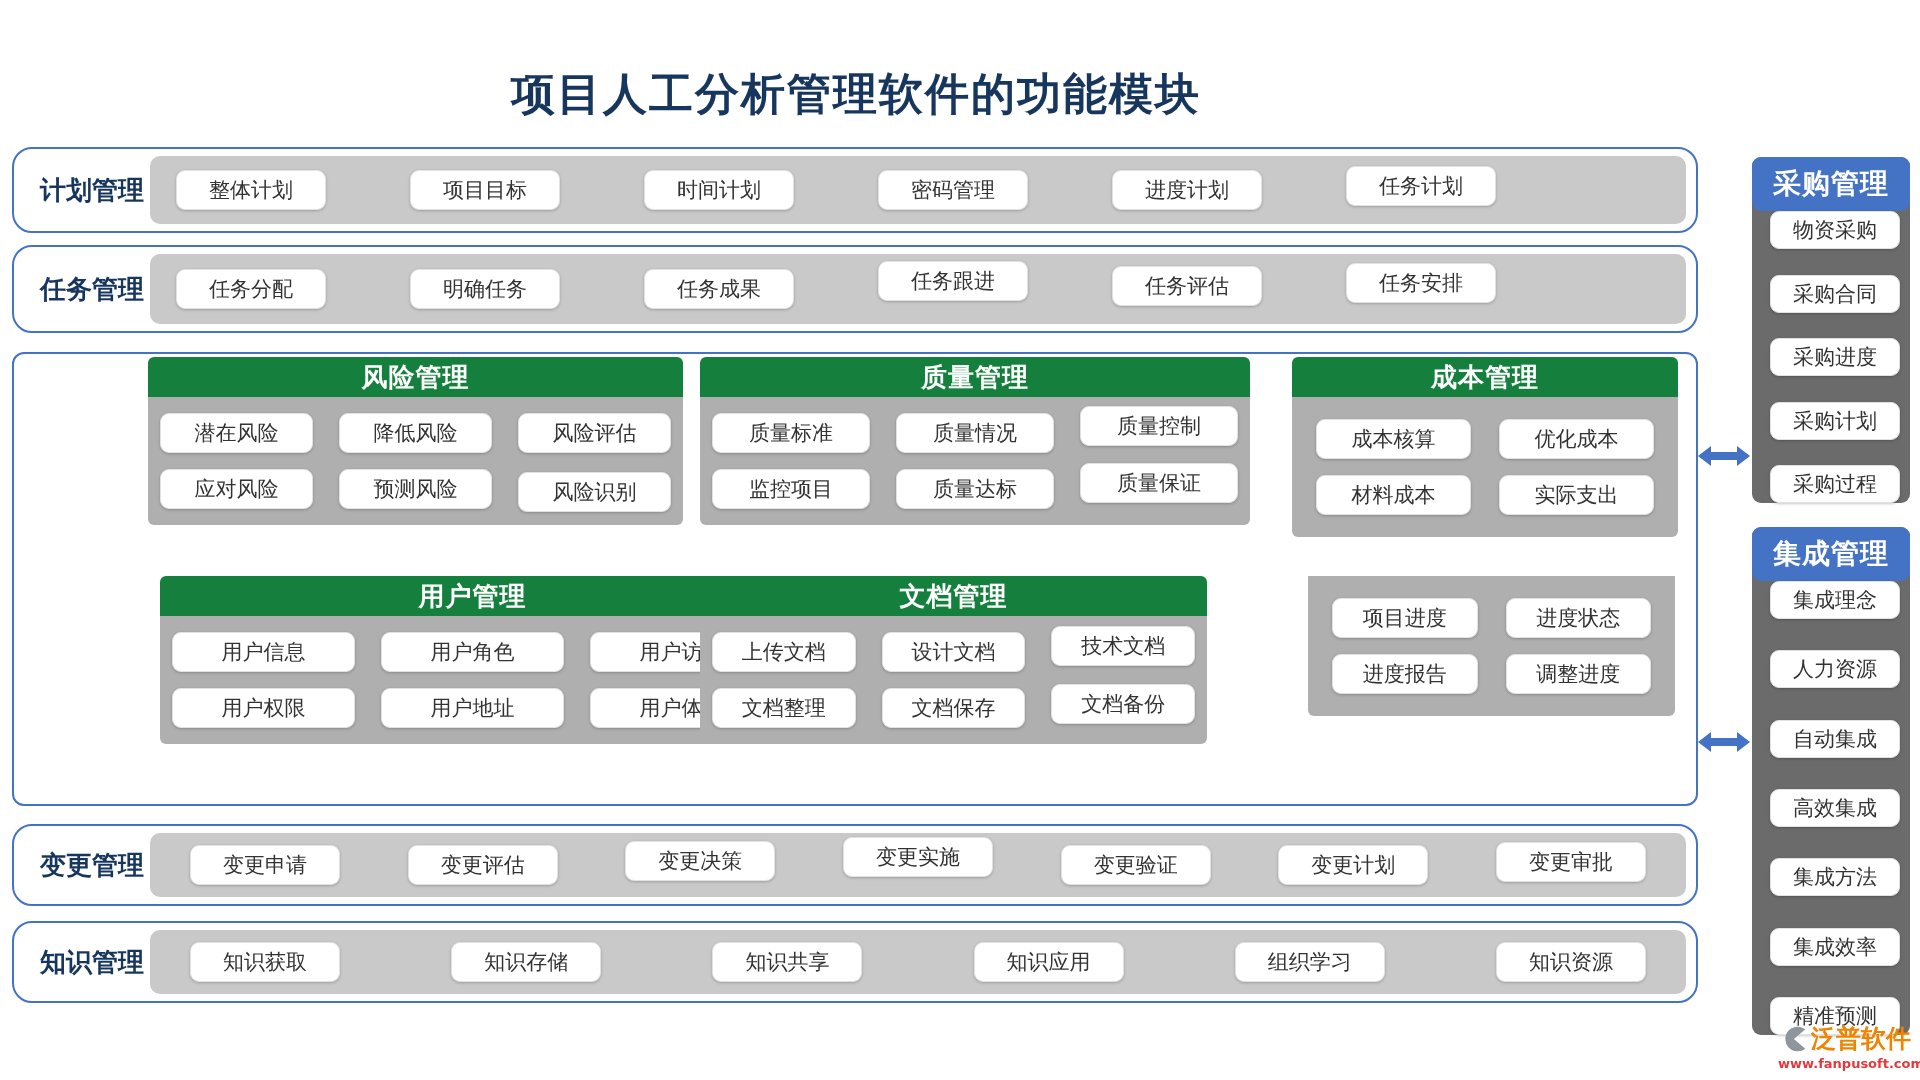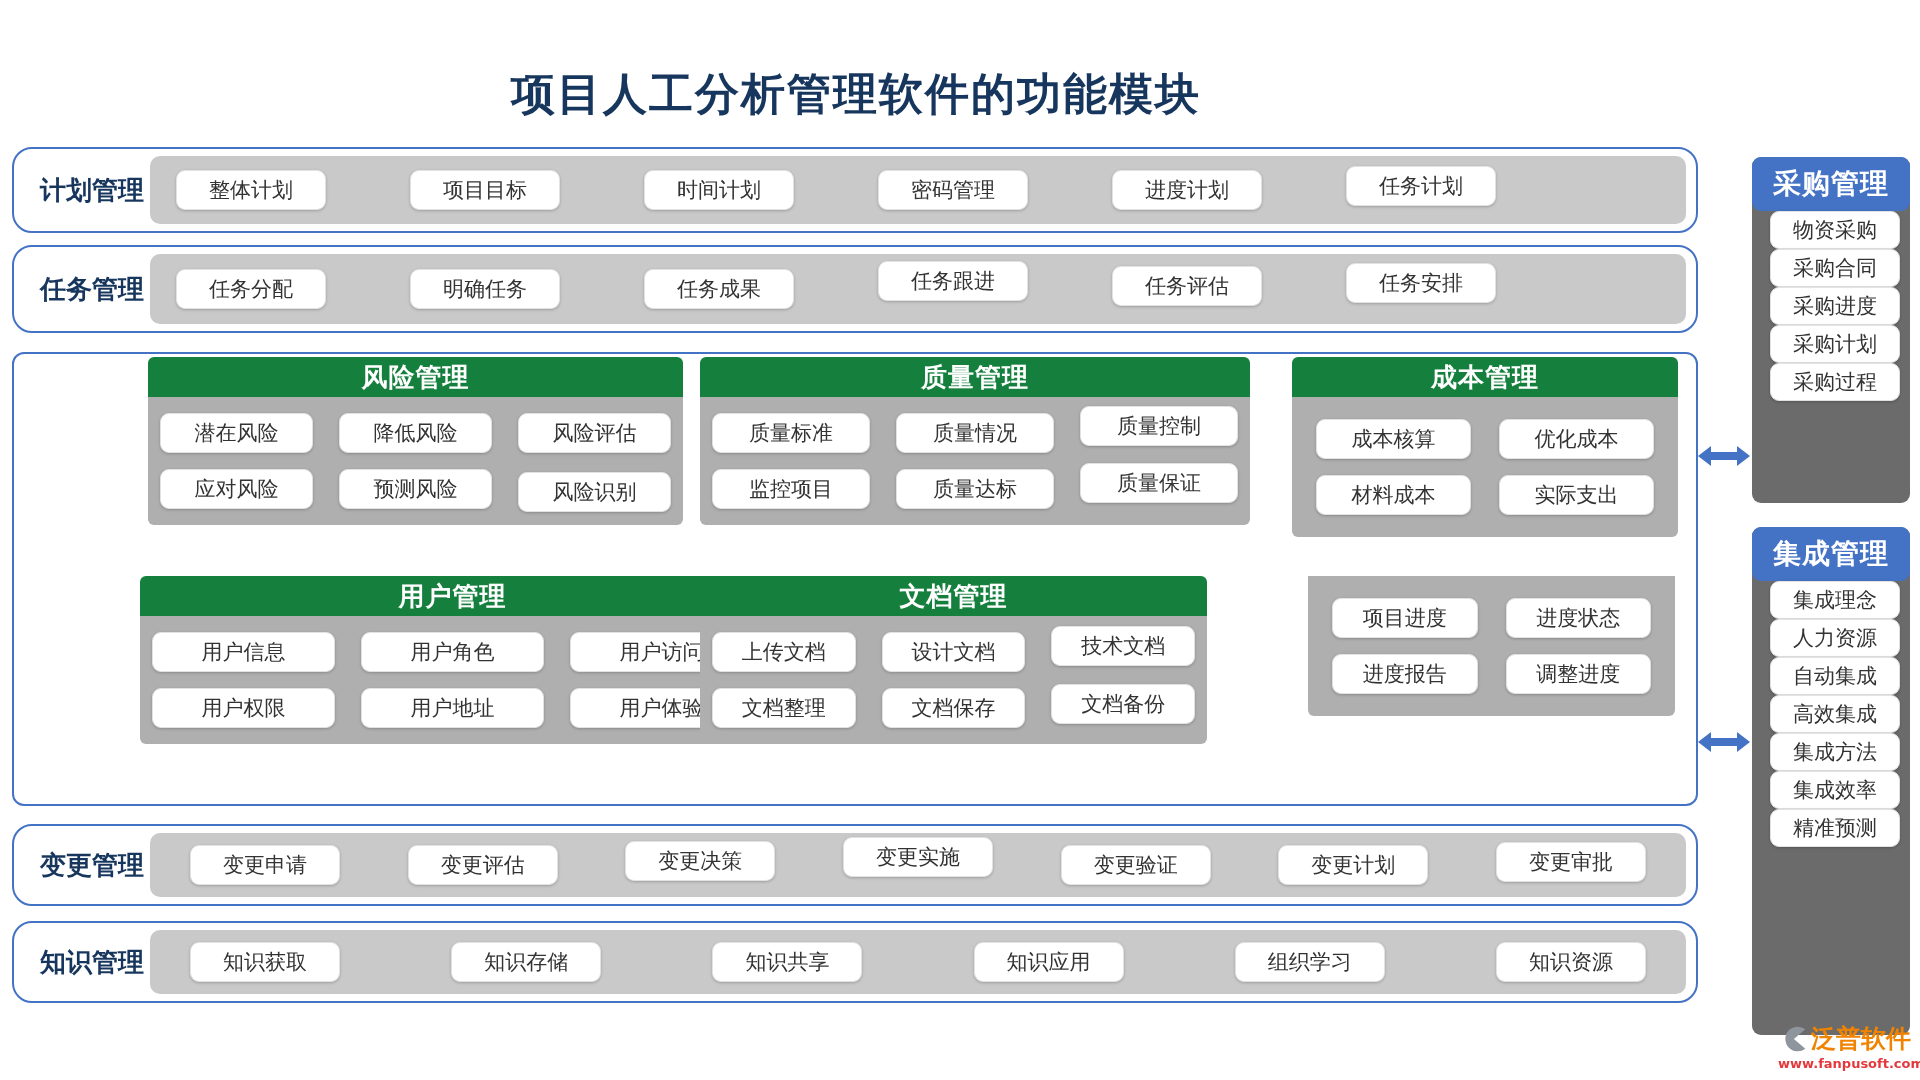--- a/index.html
+++ b/index.html
@@ -40,38 +40,38 @@
   .group-header{height:40px;background:#15803d;border-radius:6px 6px 0 0;color:#fff;
                 font-size:26px;font-weight:bold;display:flex;align-items:center;
                 justify-content:center;letter-spacing:1px;}
   .group-body{background:#AFAFAF;border-radius:0 0 6px 6px;display:grid;
               grid-template-columns:repeat(3,1fr);gap:16px 26px;padding:16px 12px;
               align-content:start;}
   .cols2 .group-body{grid-template-columns:repeat(2,1fr);padding:22px 24px;gap:16px 28px;}
   #group-risk{left:134px;top:3px;width:535px;}
   #group-quality{left:686px;top:3px;width:550px;}
   #group-cost{left:1278px;top:3px;width:386px;}
-  #group-user{left:126px;top:222px;width:625px;}
+  #group-user{left:146px;top:222px;width:625px;}
   #group-doc{left:686px;top:222px;width:507px;border-radius:22px;}
   #group-progress{left:1294px;top:222px;width:367px;}
   .group .chip{padding:0 10px;}
   #group-quality button.chip:nth-of-type(3){transform:translateY(-7px);}
   #group-quality button.chip:nth-of-type(6){transform:translateY(-6px);}
   #group-risk button.chip:nth-of-type(6){transform:translateY(3px);}
   #group-doc button.chip:nth-of-type(3){transform:translateY(-6px);}
   #group-doc button.chip:nth-of-type(6){transform:translateY(-4px);}
   
   .panel{position:absolute;left:1752px;width:158px;background:#6B6B6B;border-radius:9px;}
   #panel-procurement{top:157px;height:346px;}
   #panel-integration{top:527px;height:508px;}
   .panel-header{height:54px;background:#4472C4;border-radius:9px;color:#fff;
                 display:flex;align-items:center;justify-content:center;font-size:28px;
                 font-weight:bold;letter-spacing:1px;}
   .panel-list{position:absolute;top:54px;bottom:0;left:0;right:0;display:flex;
-              flex-direction:column;justify-content:flex-start;align-items:center;padding-left:8px;}
+              flex-direction:column;justify-content:space-between;align-items:center;padding-left:8px;}
   .panel-list .chip{width:130px;height:38px;padding:0;font-size:21px;box-sizing:border-box;}
   
   .arrow{position:absolute;width:58px;height:30px;}
   #arrow-top{left:1695px;top:441px;}
   #arrow-bottom{left:1695px;top:727px;}
   
   .logo{position:absolute;left:1778px;top:1022px;width:136px;}
   .logo-row{display:flex;align-items:center;gap:3px;}
   .logo-name{color:#F08300;font-size:25px;font-weight:bold;white-space:nowrap;}
   .logo-url{color:#E4393C;font-size:13px;font-weight:bold;text-align:center;margin-top:1px;

